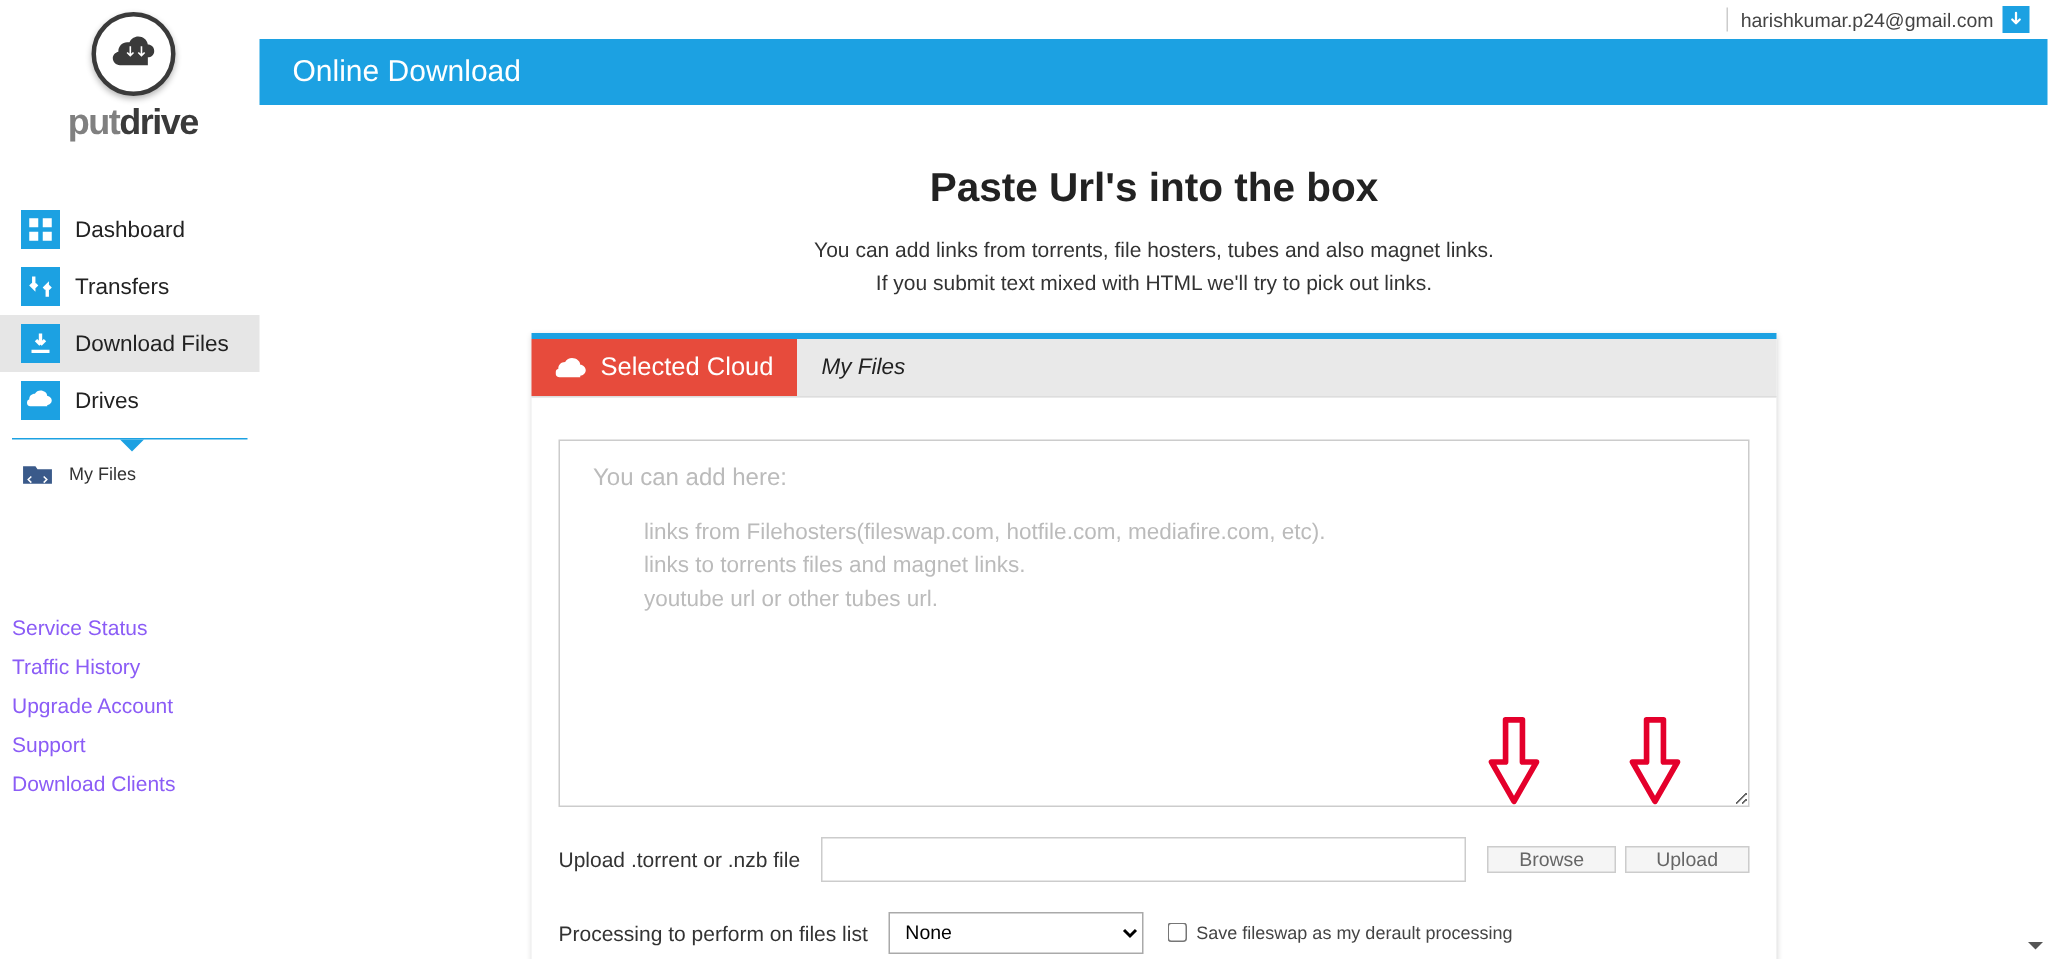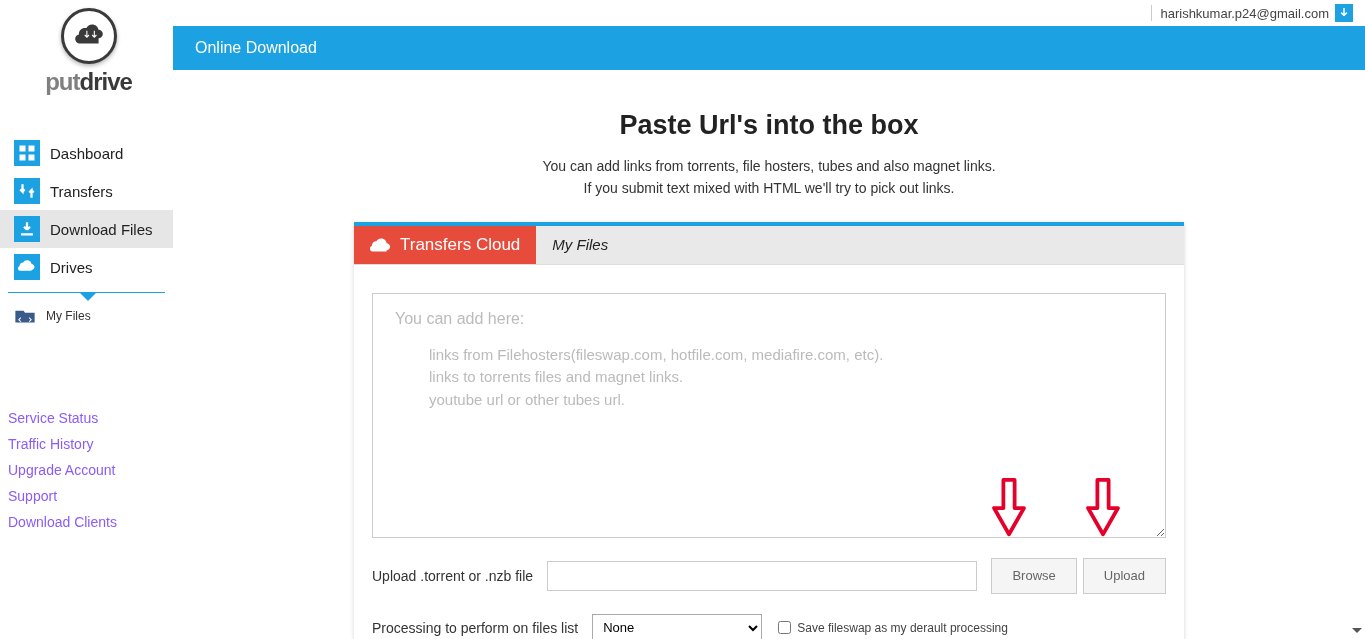--- a/index.html
+++ b/index.html
@@ -27,21 +27,21 @@
 .nav-item.active { background: #e6e6e6; }
 .nav-sub-divider { border-top: 1px solid #1ca1e2; margin: 6px 8px 0 8px; position: relative; }
 .nav-sub-divider::after { content: ""; position: absolute; top: 0; left: 72px; width: 0; height: 0; border-left: 8px solid transparent; border-right: 8px solid transparent; border-top: 8px solid #1ca1e2; }
 .nav-sub { display: flex; align-items: center; height: 30px; padding-left: 14px; margin-top: 8px; font-size: 12px; color: #333; }
 .nav-sub .sub-icon { width: 22px; height: 16px; margin-right: 10px; }
 
 .footer-links { position: absolute; bottom: 6px; left: 8px; }
 .footer-links div { font-size: 14px; color: #8b5cf6; padding: 5px 0; cursor: pointer; }
 
 
-.page-header { position: absolute; top: 26px; left: 173px; right: 0; height: 44px; background: #1ca1e2; color: #fff; display: flex; align-items: center; padding-left: 22px; font-size: 16px; }
+.page-header { position: absolute; top: 26px; left: 173px; right: 0; height: 44px; background: #1ca1e2; color: #fff; display: flex; align-items: center; padding-left: 22px; font-size: 20px; }
 
 
 .main { position: absolute; top: 80px; left: 173px; right: 0; bottom: 0; overflow-y: scroll; }
 .main-inner { padding: 30px 0 0 0; }
 
 .heading { text-align: center; font-size: 27px; font-weight: 600; margin-bottom: 14px; }
 .subtext { text-align: center; font-size: 14px; color: #333; line-height: 1.6; margin-bottom: 22px; }
 
 .card { width: 830px; margin: 0 auto; border-top: 4px solid #1ca1e2; background: #fff; box-shadow: 0 1px 4px rgba(0,0,0,.18); }
 .card-head { display: flex; align-items: center; background: #e9e9e9; border-bottom: 1px solid #ddd; }
@@ -49,21 +49,21 @@
 .sel-cloud svg { width: 22px; height: 16px; fill: #fff; margin-right: 8px; }
 .my-files-tab { padding: 9px 16px; font-style: italic; font-size: 15px; color: #222; }
 
 .card-body { padding: 28px 18px 10px; }
 .url-box { width: 100%; height: 245px; border: 1px solid #ccc; padding: 16px 22px; font-size: 16px; color: #bbb; resize: both; overflow: auto; background: #fff; }
 .url-box .indent { padding-left: 34px; font-size: 15px; margin-top: 16px; line-height: 1.5; }
 
 .row { display: flex; align-items: center; margin-top: 20px; font-size: 14px; color: #333; }
 .row label { flex-shrink: 0; }
 .file-input { flex: 1; height: 30px; border: 1px solid #ccc; margin: 0 8px 0 14px; }
-.btn-small { height: 36px; padding: 0 20px; border: 1px solid #ccc; background: #f5f5f5; color: #666; font-size: 13px; cursor: pointer; margin-left: 6px; }
+.btn-small { height: 18px; padding: 0 20px; border: 1px solid #ccc; background: #f5f5f5; color: #666; font-size: 13px; cursor: pointer; margin-left: 6px; }
 .sel { height: 28px; border: 1px solid #aaa; margin-left: 14px; width: 170px; font-size: 13px; padding: 0 6px; background: #fff; }
 .chk-wrap { display: flex; align-items: center; margin-left: 16px; font-size: 12px; color: #444; }
 .chk-wrap input { margin-right: 6px; }
 
 .nav-bar { display: flex; justify-content: space-between; padding: 22px 18px 4px; }
 .btn-back { background: #555; color: #fff; border: none; height: 36px; padding: 0 20px 0 12px; font-size: 18px; display: flex; align-items: center; cursor: pointer; }
 .btn-back .circ, .btn-next .circ { width: 22px; height: 22px; border: 2px solid #fff; border-radius: 50%; display: flex; align-items: center; justify-content: center; }
 .btn-back .circ { margin-right: 10px; }
 .btn-next .circ { margin-left: 12px; }
 .btn-next { background: #1ca1e2; color: #fff; border: none; height: 36px; padding: 0 12px 0 20px; font-size: 19px; display: flex; align-items: center; cursor: pointer; }
@@ -171,21 +171,21 @@
       <div>You can add links from torrents, file hosters, tubes and also magnet links.</div>
       <div>If you submit text mixed with HTML we'll try to pick out links.</div>
     </div>
 
     <div class="card">
       <div class="card-head">
         <div class="sel-cloud">
           <svg viewBox="0 0 24 16">
               <path d="M18 14c2 0 4-2 4-4s-2-4-4-4c0-3-3-5-6-5-2 0-4 1-5 3-3 0-5 2-5 5 0 0 0 0 0 0-1 0-2 1-2 3s1 3 3 3h15z"></path>
             </svg>
-          <span>Transfers Cloud</span>
+          <span>Selected Cloud</span>
         </div>
         <div class="my-files-tab">My Files</div>
       </div>
 
       <div class="card-body">
         <div class="url-box">
           <div>You can add here:</div>
           <div class="indent">
             <div>links from Filehosters(fileswap.com, hotfile.com, mediafire.com, etc).</div>
             <div>links to torrents files and magnet links.</div>

